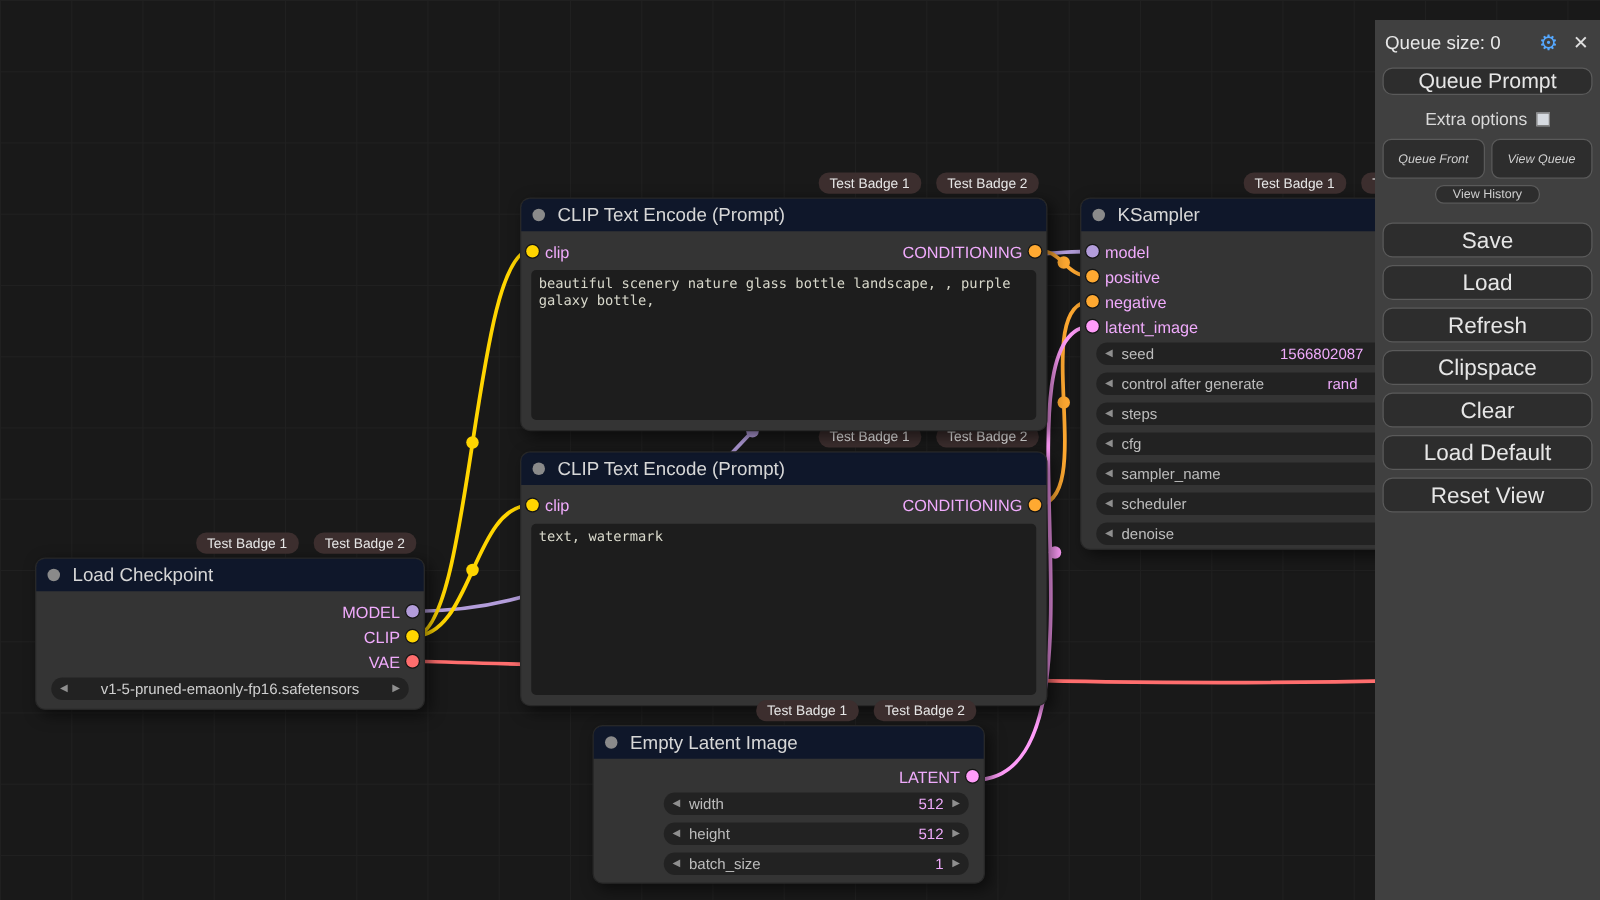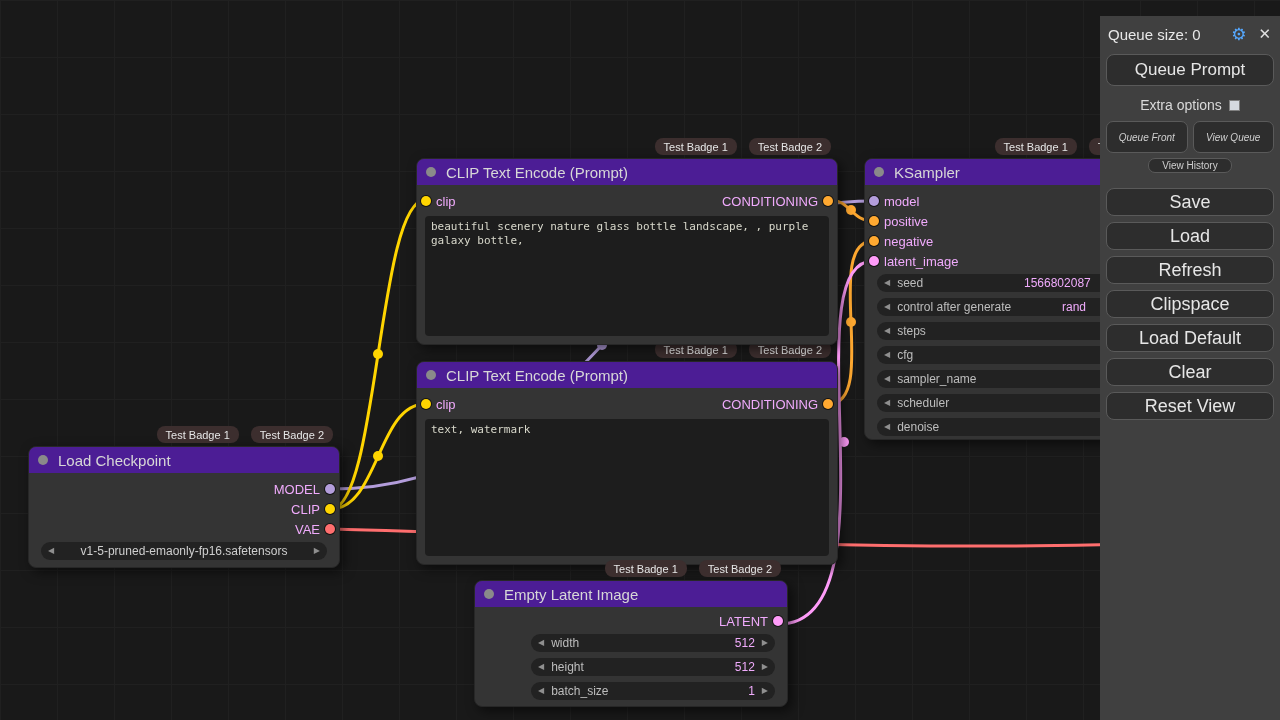--- a/index.html
+++ b/index.html
@@ -15,21 +15,21 @@
   }
 
   .wires { position:absolute; inset:0; z-index:1; pointer-events:none; }
   .wires path { fill:none; stroke-width:3; stroke-linecap:round; }
 
   .node {
     position:absolute; background:#343434; border:1px solid #272727;
     border-radius:8px; box-shadow:4px 4px 12px rgba(0,0,0,.55);
     display:flex; flex-direction:column;
   }
-  .node-header { flex:0 0 26px; height:26px; background:#4c1d95; border-radius:7px 7px 0 0; display:flex; align-items:center; overflow:hidden; }
+  .node-header { flex:0 0 26px; height:26px; background:#0f172a; border-radius:7px 7px 0 0; display:flex; align-items:center; overflow:hidden; }
   .collapse-dot { width:10px; height:10px; border-radius:50%; background:#8a8a8a; margin-left:9px; flex:0 0 auto; }
   .node-title { margin-left:10px; font-size:15px; color:#d7d7d7; white-space:nowrap; }
   .node-body { flex:1; display:flex; flex-direction:column; padding-top:6px; position:relative; min-height:0; }
 
   .slot-row { position:relative; flex:0 0 20px; height:20px; display:flex; align-items:center; }
   .slot-label { font-size:13px; color:#f0abfc; white-space:nowrap; }
   .slot-label.in { margin-left:19px; }
   .slot-label.out { margin-left:auto; margin-right:19px; }
   .port { position:absolute; top:50%; transform:translateY(-50%); width:10px; height:10px; border-radius:50%; box-shadow:0 0 0 1px #141414; }
   .port.in { left:4px; }
@@ -58,21 +58,21 @@
 
   .menu {
     position:absolute; top:16px; right:0; width:180px; height:720px; background:#404040;
     z-index:10; padding:6px; display:flex; flex-direction:column;
   }
   .menu-top { display:flex; align-items:center; height:24px; margin-bottom:4px; }
   .queue-size { color:#e8e8e8; font-size:15px; flex:1; padding-left:2px; }
   .gear { font-size:17px; margin-right:12px; cursor:pointer; }
   .close-x { color:#e0e0e0; font-size:15px; margin-right:3px; cursor:pointer; }
   .btn { background:#2d2d2d; border:1px solid #5a5a5a; border-radius:8px; color:#e6e6e6; display:flex; align-items:center; justify-content:center; cursor:pointer; }
-  .btn.queue { height:32px; font-size:17px; margin-top:4px; }
+  .btn.queue { height:22px; font-size:17px; margin-top:4px; }
   .extra-row { display:flex; align-items:center; justify-content:center; gap:7px; margin-top:11px; }
   .extra-label { color:#d9d9d9; font-size:14px; }
   .checkbox { width:11px; height:11px; background:#d6dae0; border:1px solid #808080; cursor:pointer; }
   .small-row { display:flex; gap:5px; margin-top:8px; }
   .btn.small { flex:1; height:32px; font-size:10px; border-radius:7px; color:#cfcfcf;font-style:italic; }
   .btn.history { width:84px; height:15px; font-size:10px; border-radius:7px; margin:5px auto 0; color:#cfcfcf; }
   .btn.big { height:28px; font-size:18px; margin-top:6px; }
   .btn.big.first { margin-top:15px; }
 </style>
 </head>
@@ -295,16 +295,16 @@
   <div class="small-row">
     <div class="btn small">Queue Front</div>
     <div class="btn small">View Queue</div>
   </div>
   <div class="btn history">View History</div>
 
   <div class="btn big first">Save</div>
   <div class="btn big">Load</div>
   <div class="btn big">Refresh</div>
   <div class="btn big">Clipspace</div>
+  <div class="btn big">Clear</div>
   <div class="btn big">Load Default</div>
-  <div class="btn big">Clear</div>
   <div class="btn big">Reset View</div>
 </div>
 
 </body></html>

